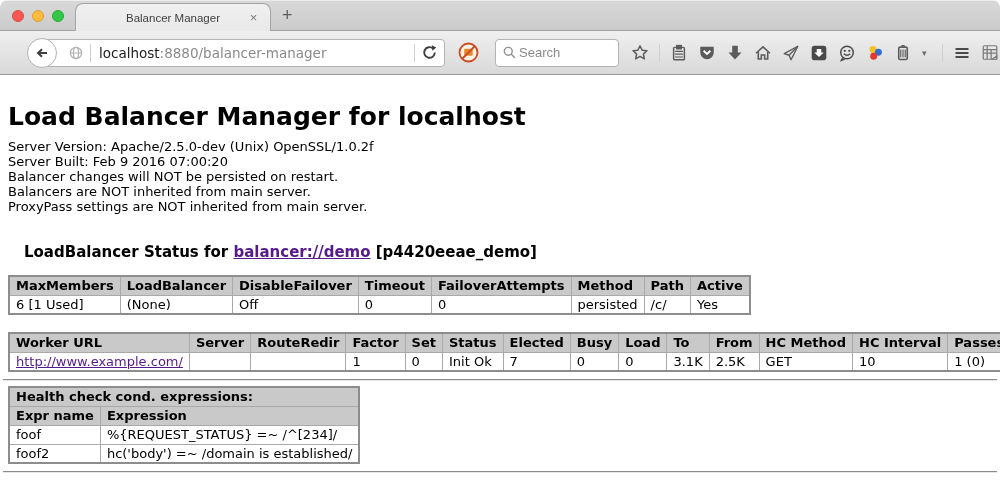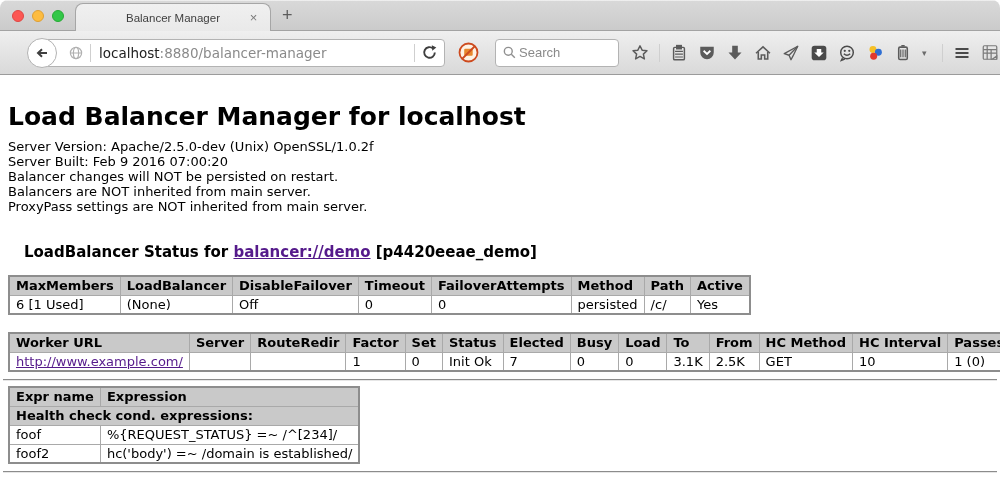--- a/index.html
+++ b/index.html
@@ -354,27 +354,27 @@
 
       </tr>
     </tbody>
       </table>
 
     <hr class="rule">
 
     <table class="data health-table">
       <tbody>
           <tr>
+        <th colspan="2">Health check cond. expressions:</th>
+      </tr>
+      <tr>
         <th>Expr name</th>
         <th>Expression</th>
       </tr>
       <tr>
-        <th colspan="2">Health check cond. expressions:</th>
-      </tr>
-      <tr>
         <td class="expr-name">foof</td>
         <td class="cell-left">%{REQUEST_STATUS} =~ /^[234]/</td>
       </tr>
       <tr>
         <td class="expr-name">foof2</td>
         <td class="cell-left">hc('body') =~ /domain is established/</td>
       </tr>
     </tbody>
       </table>
 

